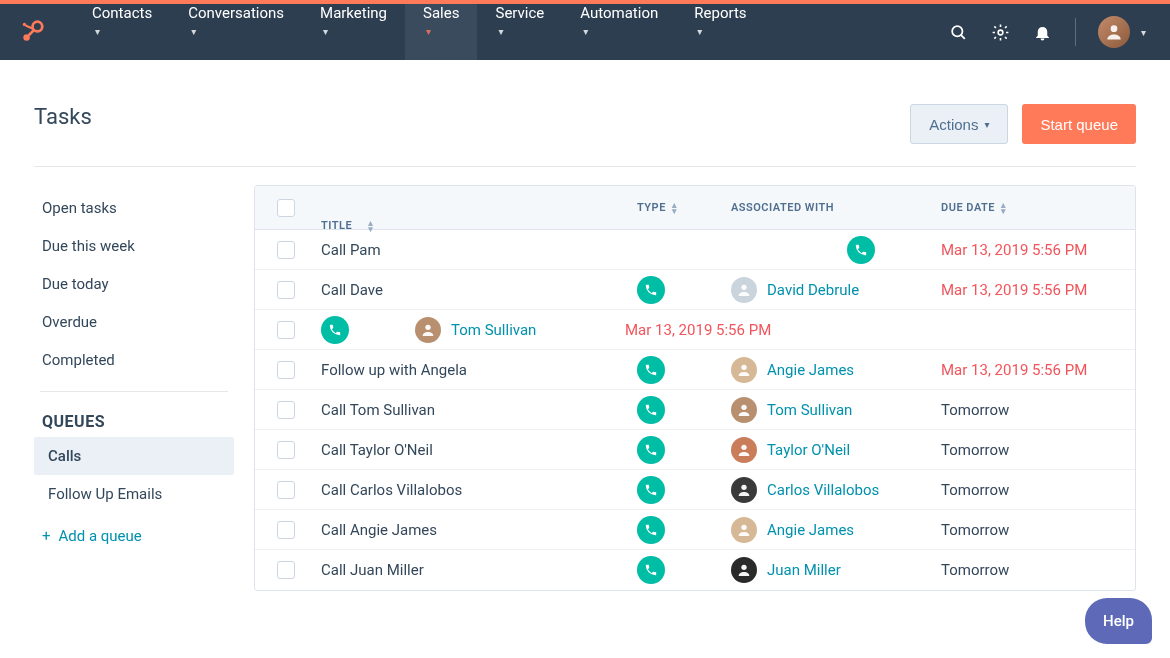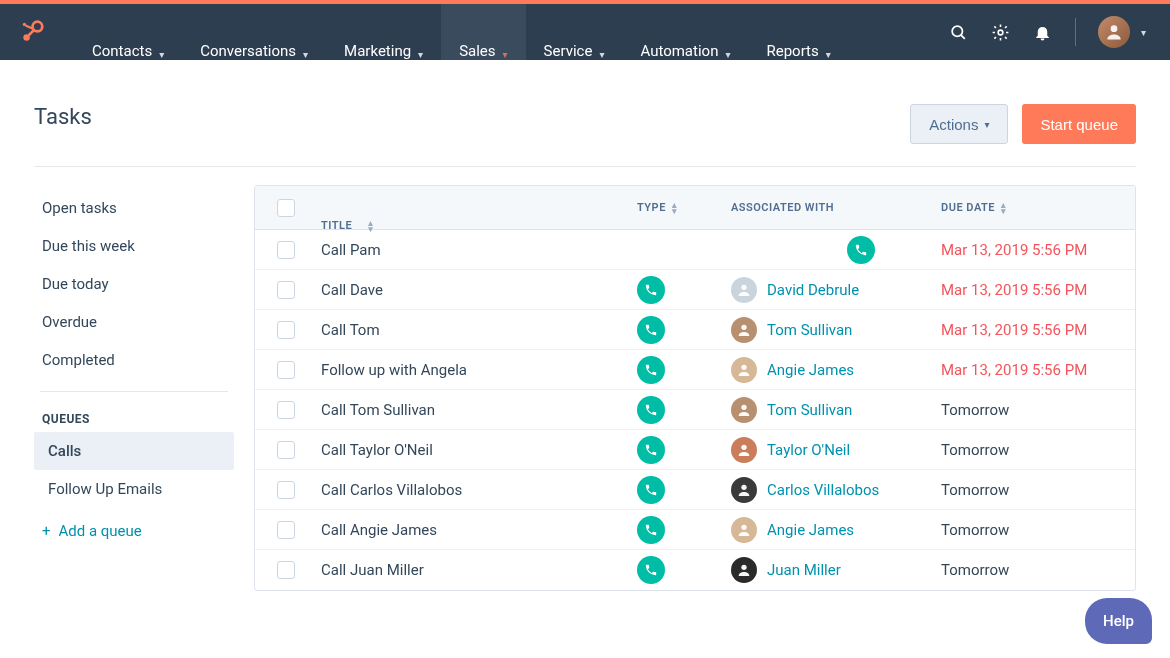--- a/index.html
+++ b/index.html
@@ -1,21 +1,21 @@
 <!DOCTYPE html>
 <html><head>
 <meta charset="utf-8">
 <style>
   * { box-sizing: border-box; margin: 0; padding: 0; }
   body { font-family: -apple-system, BlinkMacSystemFont, "Segoe UI", Roboto, Helvetica, Arial, sans-serif; background: #fff; width: 1170px; height: 658px; overflow: hidden; }
   .top-strip { height: 4px; background: #ff7a59; }
   .navbar { height: 56px; background: #2d3e50; display: flex; align-items: center; padding: 0 24px 0 18px; color: #fff; }
   .logo { width: 28px; height: 28px; margin-right: 28px; display:flex;align-items:center;justify-content:center;}
   .nav-items { display: flex; gap: 0; }
-  .nav-item { padding: 0 18px; height:56px; display:flex;align-items:flex-end; font-size: 15px; color:#fff; cursor:pointer; gap:4px;}
+  .nav-item { padding: 0 18px; height:56px; display:flex;align-items:flex-start; font-size: 15px; color:#fff; cursor:pointer; gap:4px;flex-direction:column;}
   .nav-item.active { background: #3a4b5e; }
   .nav-caret { font-size: 10px; margin-left:3px; opacity:.8;}
   .nav-item.active .nav-caret { color:#ff7a59; }
   .nav-right { margin-left:auto; display:flex; align-items:center; gap:22px; }
   .nav-icon { width:20px;height:20px; display:flex;align-items:center;justify-content:center; cursor:pointer; color:#fff;}
   .nav-divider { width:1px; height:28px; background: rgba(255,255,255,0.25); }
   .avatar-small { width:32px;height:32px;border-radius:50%; background:linear-gradient(135deg,#c48b6a,#8b5a3c); display:flex;align-items:center;justify-content:center;}
   .profile-wrap { display:flex;align-items:center;gap:8px;cursor:pointer;}
 
   .page { padding: 28px 34px 0 34px; }
@@ -24,21 +24,21 @@
   .head-actions { display:flex; gap:14px; }
   .btn { height:40px; padding:0 18px; border-radius:3px; font-size:15px; font-weight:500; display:flex;align-items:center;gap:6px; cursor:pointer; border:none;margin-top:16px;}
   .btn-secondary { background:#eaf0f6; color:#506e91; border:1px solid #cbd6e2; }
   .btn-primary { background:#ff7a59; color:#fff; }
   .btn-caret { font-size:10px; }
 
   .body-row { display:flex; margin-top:18px; gap:20px; }
   .sidebar { width:200px; flex-shrink:0; padding-top:4px;}
   .side-link { padding:10px 8px; font-size:15px; color:#33475b; cursor:pointer; }
   .side-divider { height:1px; background:#e5e8eb; margin:12px 6px;}
-  .side-heading { font-size:12px; font-weight:700; letter-spacing:.5px; color:#33475b; padding:8px 8px 6px;}
+  .side-heading { font-size:16px; font-weight:700; letter-spacing:.5px; color:#33475b; padding:8px 8px 6px;}
   .queue-item { padding:10px 14px; font-size:15px; color:#33475b; cursor:pointer; border-radius:2px;}
   .queue-item.active { background:#eaf0f6; font-weight:500;}
   .add-queue { padding:14px 8px; color:#0091ae; font-size:15px; cursor:pointer; display:flex;align-items:center;gap:8px;}
 
   .table-wrap { flex:1; border:1px solid #dfe3eb; border-radius:3px; overflow:hidden;}
   .thead { display:flex; align-items:center; height:44px; background:#f5f8fa; border-bottom:1px solid #dfe3eb; padding:0 22px; font-size:11px; font-weight:600; letter-spacing:.5px; color:#506e91;}
   .th-check { width:44px; display:flex;align-items:center;}
   .th-title { flex:1; display:flex;align-items:center; gap:16px;margin-top:36px;}
   .th-type { width:94px; display:flex;align-items:center;gap:6px;}
   .th-assoc { width:210px; }
@@ -235,21 +235,20 @@
                 </svg>
               </div>
               <span class="person-link">David Debrule</span>
             </div>
             <div class="td-due overdue">Mar 13, 2019 5:56 PM</div>
           </div>
           <div class="trow">
             <div class="td-check">
               <div class="chk"></div>
             </div>
-            <div class="td-title">Call Tom</div>
             <div class="td-type">
               <div class="type-badge">
                 <svg viewBox="0 0 24 24" width="14" height="14" fill="#fff">
                   <path d="M6.6 10.8a15 15 0 006.6 6.6l2.2-2.2a1 1 0 011-.25 11 11 0 003.5.56 1 1 0 011 1V20a1 1 0 01-1 1A17 17 0 013 4a1 1 0 011-1h3.5a1 1 0 011 1 11 11 0 00.56 3.5 1 1 0 01-.25 1z"></path>
                 </svg>
               </div>
             </div>
             <div class="td-assoc">
               <div class="person-avatar" style="background: rgb(184, 144, 112);">
                 <svg viewBox="0 0 24 24" width="16" height="16" fill="#fff" opacity="0.95">

